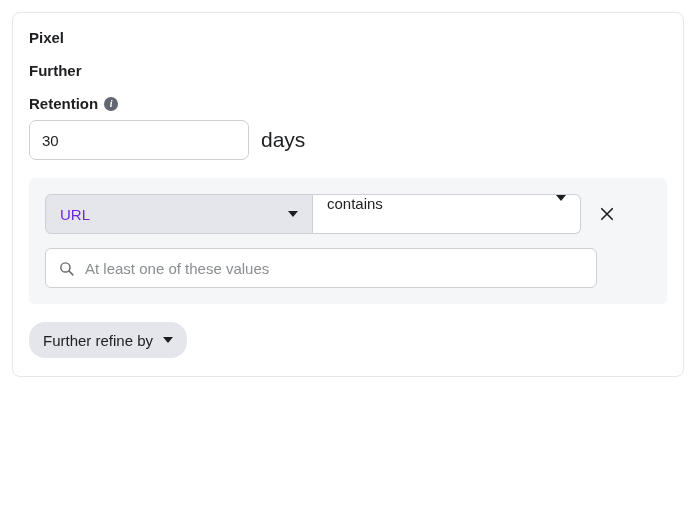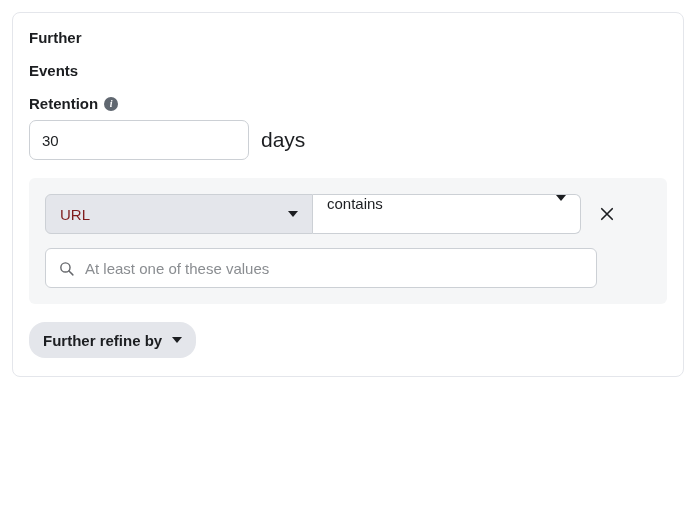--- a/index.html
+++ b/index.html
@@ -113,21 +113,21 @@
       justify-content: space-between;
       background: #e4e6eb;
       border: 1px solid #ccd0d5;
       border-radius: 6px;
       height: 40px;
       padding: 0 14px;
       width: 268px;
       cursor: pointer;
     }
     .url-select .label-text {
-      color: #7f1d1d;
+      color: #6d28d9;
     }
     .contains-select {
       display: flex;
       justify-content: space-between;
       background: #fff;
       border: 1px solid #ccd0d5;
       border-left: none;
       height: 40px;
       padding: 0 14px;
       width: 268px;
@@ -188,39 +188,39 @@
     .refine-btn {
       display: inline-flex;
       align-items: center;
       gap: 10px;
       background: #e4e6eb;
       border: none;
       border-radius: 16px;
       height: 36px;
       padding: 0 14px;
       font-size: 15px;
-      font-weight: 700;
+      font-weight: 400;
       color: #1c1e21;
       cursor: pointer;
     }
     .value-input-wrap {
       width: 552px;
     }
   </style>
 </head>
 <body>
 
 <div class="panel">
 
   <div class="row-gap">
+    <div class="field-label">Pixel</div>
+  </div>
+
+  <div class="row-gap">
     <div class="field-label">Further</div>
-  </div>
-
-  <div class="row-gap">
-    <div class="field-label">Events</div>
   </div>
 
   <div>
     <div class="field-label">
       <span>Retention</span>
       <span class="info-icon">i</span>
     </div>
     <div class="retention-row">
       <input class="retention-input" type="text" value="30" style="">
       <span class="days-label">days</span>

